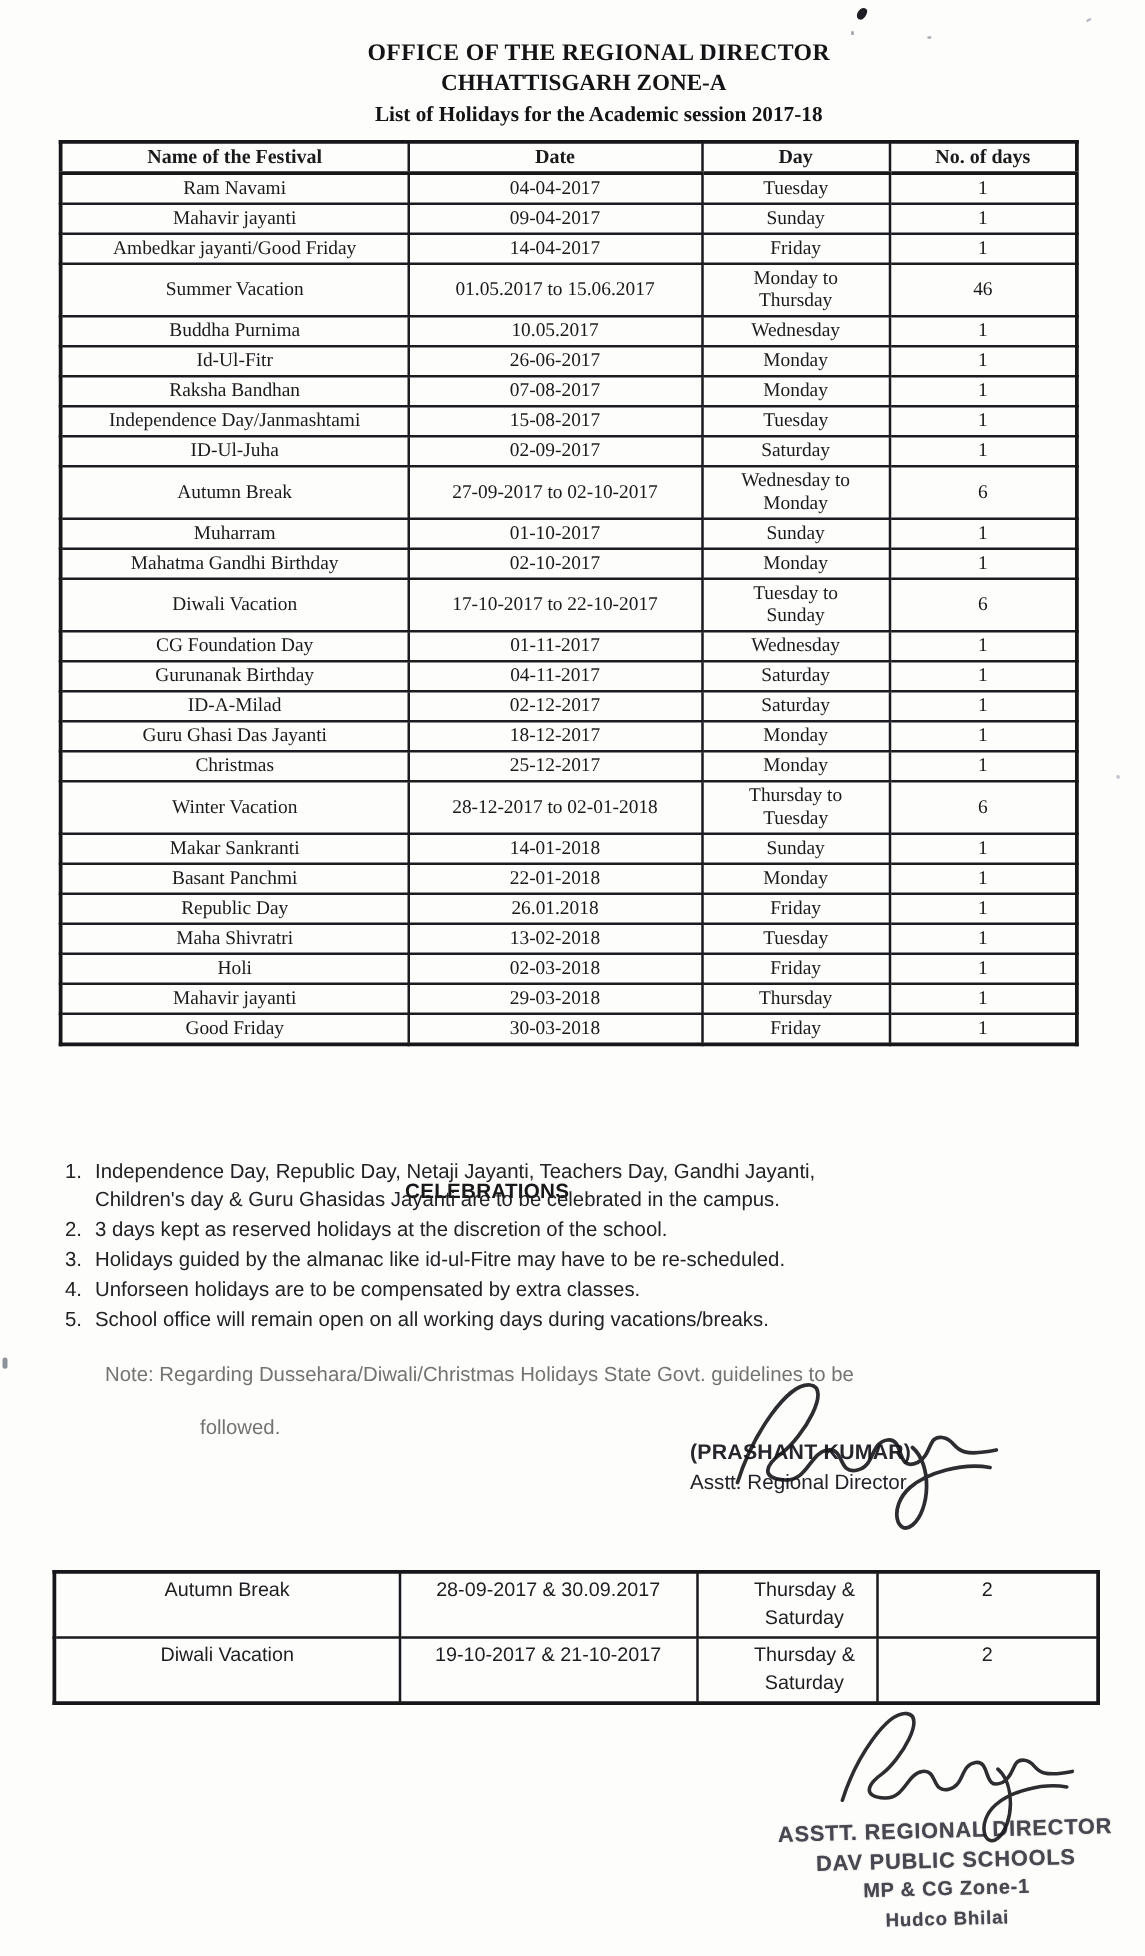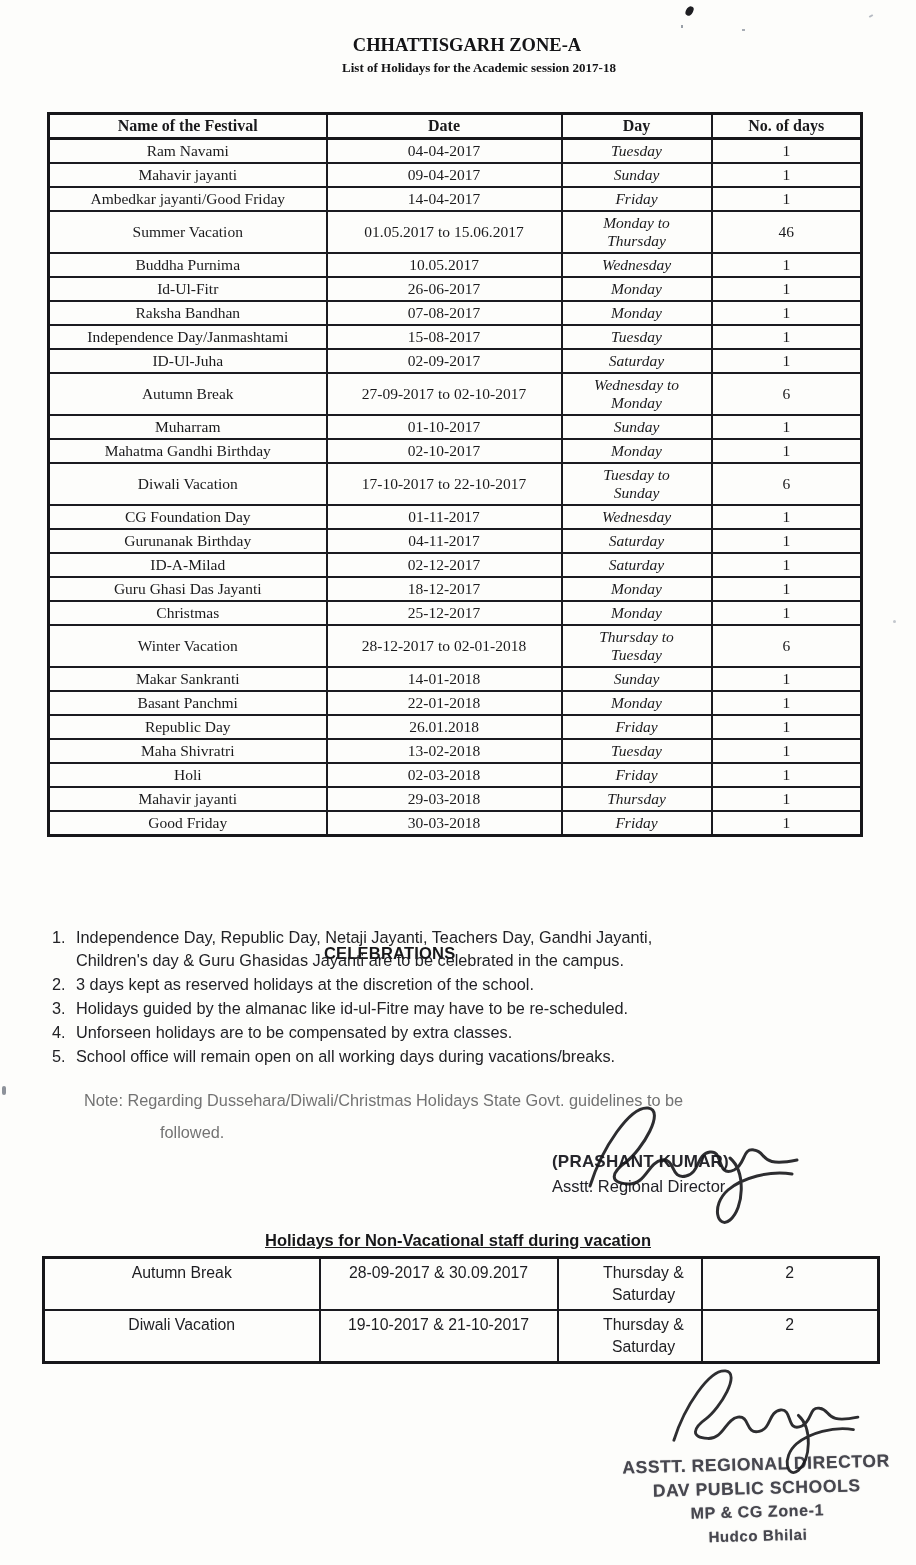--- a/index.html
+++ b/index.html
@@ -12,50 +12,50 @@
     position:relative;width:916px;height:1565px;overflow:hidden;
     background:#fdfdfb;
     color:#1c1c1e;
   }
 
   
   .doc-header{position:absolute;top:32px;left:0;width:916px;text-align:center;
     font-family:"Liberation Serif",serif;font-weight:bold;color:#141416;}
   .title-1{font-size:19px;letter-spacing:.3px;padding-left:42px;}
   .title-2{font-size:18.5px;margin-top:3px;padding-left:18px;}
-  .title-3{font-size:13px;margin-top:4px;padding-left:42px;}
+  .title-3{font-size:17px;margin-top:4px;padding-left:42px;}
 
   
   table{border-collapse:collapse;table-layout:fixed;}
   .holiday-table{
     position:absolute;top:112px;left:47px;width:813px;
     font-family:"Liberation Serif",serif;font-size:15.5px;color:#1a1a1c;
     border:3px solid #17171a;
     padding-left:44px;
   }
   .holiday-table th,.holiday-table td{
     border:2px solid #1b1b20;text-align:center;vertical-align:middle;
     padding:2px 4px;line-height:18px;
   }
   .holiday-table th{font-size:16px;font-weight:bold;border-bottom:3px solid #17171a;}
-  .holiday-table td.cell-day{white-space:pre-line;font-style:italic;}
+  .holiday-table td.cell-day{white-space:pre-line;}
   .holiday-table tr:nth-child(even) td{border-top-color:#22242e;}
 
   
   .cele-heading{position:absolute;top:901px;left:324px;
     font-weight:bold;font-size:16.5px;color:#18181a;letter-spacing:.2px;margin-top:43px;}
   .cele-list{position:absolute;top:926px;left:52px;width:700px;
     font-size:16.3px;color:#222226;line-height:23px;}
   .cele-item{display:flex;margin-bottom:1px;}
   .cele-num{width:24px;flex:none;}
   .cele-text{flex:1;white-space:pre-line;}
 
   
   .note{position:absolute;top:1089px;left:84px;font-size:16.3px;color:#737373;line-height:23px;}
-  .note-line2{margin-left:76px;margin-top:9px;}
+  .note-line2{margin-left:76px;margin-top:19px;}
 
   
   .sign1{position:absolute;top:1100px;left:552px;width:330px;}
   .sign1 .sig-svg{position:absolute;top:-2px;left:30px;z-index:2;}
   .sign-name{margin-top:52px;font-weight:bold;font-size:17px;color:#26262c;letter-spacing:.2px;}
   .sign-title{margin-top:5px;font-size:16.5px;color:#222228;}
 
   
   .nv-heading{position:absolute;top:1231px;left:0;width:916px;text-align:center;
     font-weight:bold;font-size:16.5px;text-decoration:underline;color:#18181a;}
@@ -90,20 +90,21 @@
   .a-s3{left:869px;top:15px;width:4px;height:2px;background:#b5bac2;transform:rotate(-30deg);}
   .a-s4{left:893px;top:620px;width:3px;height:3px;background:#c3c7cd;border-radius:50%;}
   .a-s5{left:2px;top:1086px;width:4px;height:9px;background:#8d929a;border-radius:2px;}
 </style>
 </head>
 <body>
 
 <div class="page">
 
   <div class="doc-header">
+    <div class="title-1">OFFICE OF THE REGIONAL DIRECTOR</div>
     <div class="title-2">CHHATTISGARH ZONE-A</div>
     <div class="title-3">List of Holidays for the Academic session 2017-18</div>
   </div>
 
   <table class="holiday-table">
     <colgroup>
       <col style="width:278px">
         <col style="width:235px">
         <col style="width:150px">
         <col style="width:150px">
@@ -317,21 +318,20 @@
     <svg class="sig-svg" width="230" height="135" viewBox="0 0 230 135">
       <g fill="none" stroke="#17171b" stroke-width="3" stroke-linecap="round" opacity="0.9">
         <path d="M 8 88 C 20 50, 48 8, 66 10 C 84 12, 60 52, 44 64 C 30 74, 26 85, 46 86 C 64 87, 66 64, 80 62 C 94 60, 88 82, 104 78 C 118 75, 114 56, 128 54 C 142 52, 134 80, 152 72 C 164 66, 160 50, 172 52 C 186 54, 176 70, 215 62"></path>
         <path d="M 148 60 C 164 74, 162 110, 148 122 C 136 132, 128 108, 146 92 C 160 80, 188 72, 210 76"></path>
       </g>
     </svg>
     <div class="sign-name">(PRASHANT KUMAR)</div>
     <div class="sign-title">Asstt. Regional Director</div>
   </div>
 
-  <div class="nv-heading">Holidays for Non-Vacational staff during vacation</div>
   <table class="nv-table">
     <colgroup>
       <col style="width:276px">
         <col style="width:238px">
         <col style="width:144px">
         <col style="width:177px">
     </colgroup>
     <tbody>
         <tr>
           <td class="cell-festival">Autumn Break</td>

